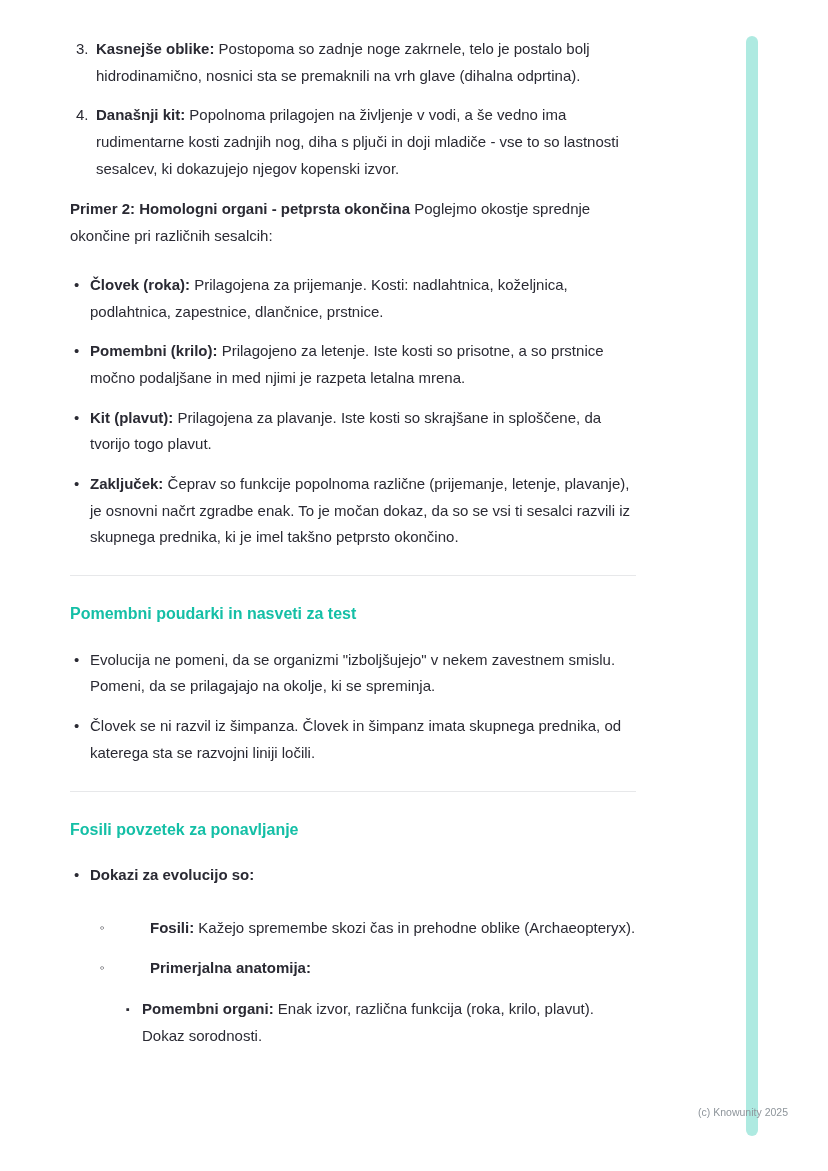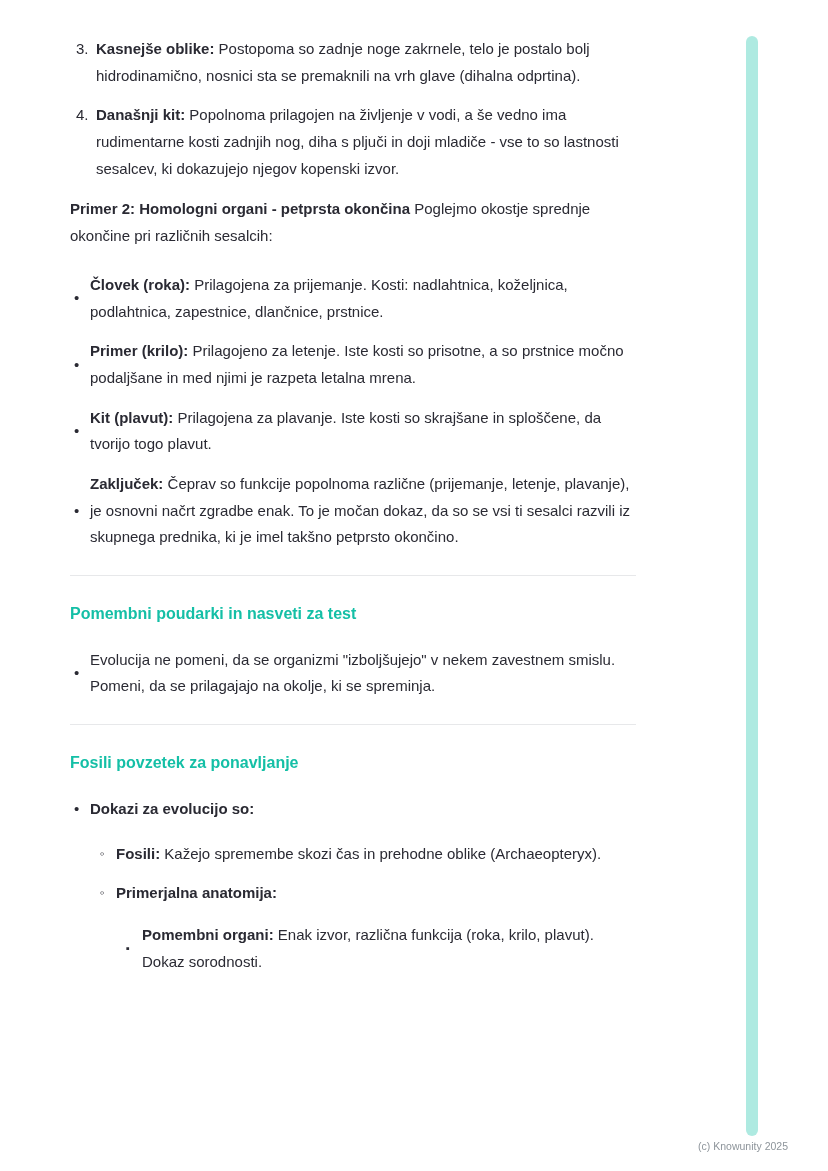--- a/index.html
+++ b/index.html
@@ -18,37 +18,37 @@
   }
   .content{
     position:absolute;top:36px;left:70px;width:566px;
     font-size:15px;line-height:1.78;
   }
   .b{font-weight:bold;}
   .num-item{display:flex;margin-bottom:13px;}
   .num{flex:0 0 26px;text-align:left;padding-left:6px;}
   .num-body{flex:1;}
   .ul{margin-bottom:4px;}
-  .li{display:flex;margin-bottom:13px;align-items:center;}
+  .li{display:flex;margin-bottom:13px;}
   .marker{flex:0 0 20px;padding-left:4px;color:var(--text);}
   .marker.disc::before{content:"\2022";}
   .marker.circle::before{content:"\25E6";font-size:13px;position:relative;top:-1px;}
   .marker.square::before{content:"\25AA";font-size:11px;position:relative;top:-1px;}
   .li-body{flex:1;}
-  .indent-1{margin-left:26px;}
+  .indent-1{margin-left:26px;gap:34px;}
   .indent-2{margin-left:52px;}
   .divider{border:none;border-top:1px solid var(--divider);margin:24px 0 0 0;}
   h2.section-heading{
     color:var(--accent);
     font-size:16px;line-height:1.3;font-weight:bold;
     margin:28px 0 22px 0;
   }
   .lead-para{margin:14px 0 22px 0;}
   .footer{
-    position:absolute;top:1140px;right:40px;
+    position:absolute;top:1106px;right:40px;
     font-size:10.5px;color:var(--muted);z-index:3;
   }
   .stripe{
     position:absolute;top:36px;right:70px;width:12px;height:1100px;
     background:var(--stripe);border-radius:6px;z-index:1;
   }
 </style>
 </head>
 <body>
 
@@ -78,21 +78,21 @@
     <div class="li">
       <span class="marker disc"></span>
       <div class="li-body">
         <span class="b">Človek (roka):</span>
         <span>Prilagojena za prijemanje. Kosti: nadlahtnica, koželjnica, podlahtnica, zapestnice, dlančnice, prstnice.</span>
       </div>
     </div>
     <div class="li">
       <span class="marker disc"></span>
       <div class="li-body">
-        <span class="b">Primer (krilo):</span>
+        <span class="b">Pomembni (krilo):</span>
         <span>Prilagojeno za letenje. Iste kosti so prisotne, a so prstnice močno podaljšane in med njimi je razpeta letalna mrena.</span>
       </div>
     </div>
     <div class="li">
       <span class="marker disc"></span>
       <div class="li-body">
         <span class="b">Kit (plavut):</span>
         <span>Prilagojena za plavanje. Iste kosti so skrajšane in sploščene, da tvorijo togo plavut.</span>
       </div>
     </div>
@@ -110,29 +110,36 @@
   <h2 class="section-heading">Pomembni poudarki in nasveti za test</h2>
 
   <div class="ul">
     <div class="li">
       <span class="marker disc"></span>
       <div class="li-body">
         <span class="b"></span>
         <span>Evolucija ne pomeni, da se organizmi "izboljšujejo" v nekem zavestnem smislu. Pomeni, da se prilagajajo na okolje, ki se spreminja.</span>
       </div>
     </div>
+    <div class="li">
+      <span class="marker disc"></span>
+      <div class="li-body">
+        <span class="b"></span>
+        <span>Človek se ni razvil iz šimpanza. Človek in šimpanz imata skupnega prednika, od katerega sta se razvojni liniji ločili.</span>
+      </div>
+    </div>
   </div>
 
   <hr class="divider">
 
   <h2 class="section-heading">Fosili povzetek za ponavljanje</h2>
 
   <div class="ul">
 
-    <div class="li" style="margin-bottom:18px;">
+    <div class="li" style="margin-bottom:26px;">
       <span class="marker disc"></span>
       <div class="li-body">
         <span class="b">Dokazi za evolucijo so:</span>
         <span></span>
       </div>
     </div>
 
     <div class="li indent-1">
       <span class="marker circle"></span>
       <div class="li-body">

